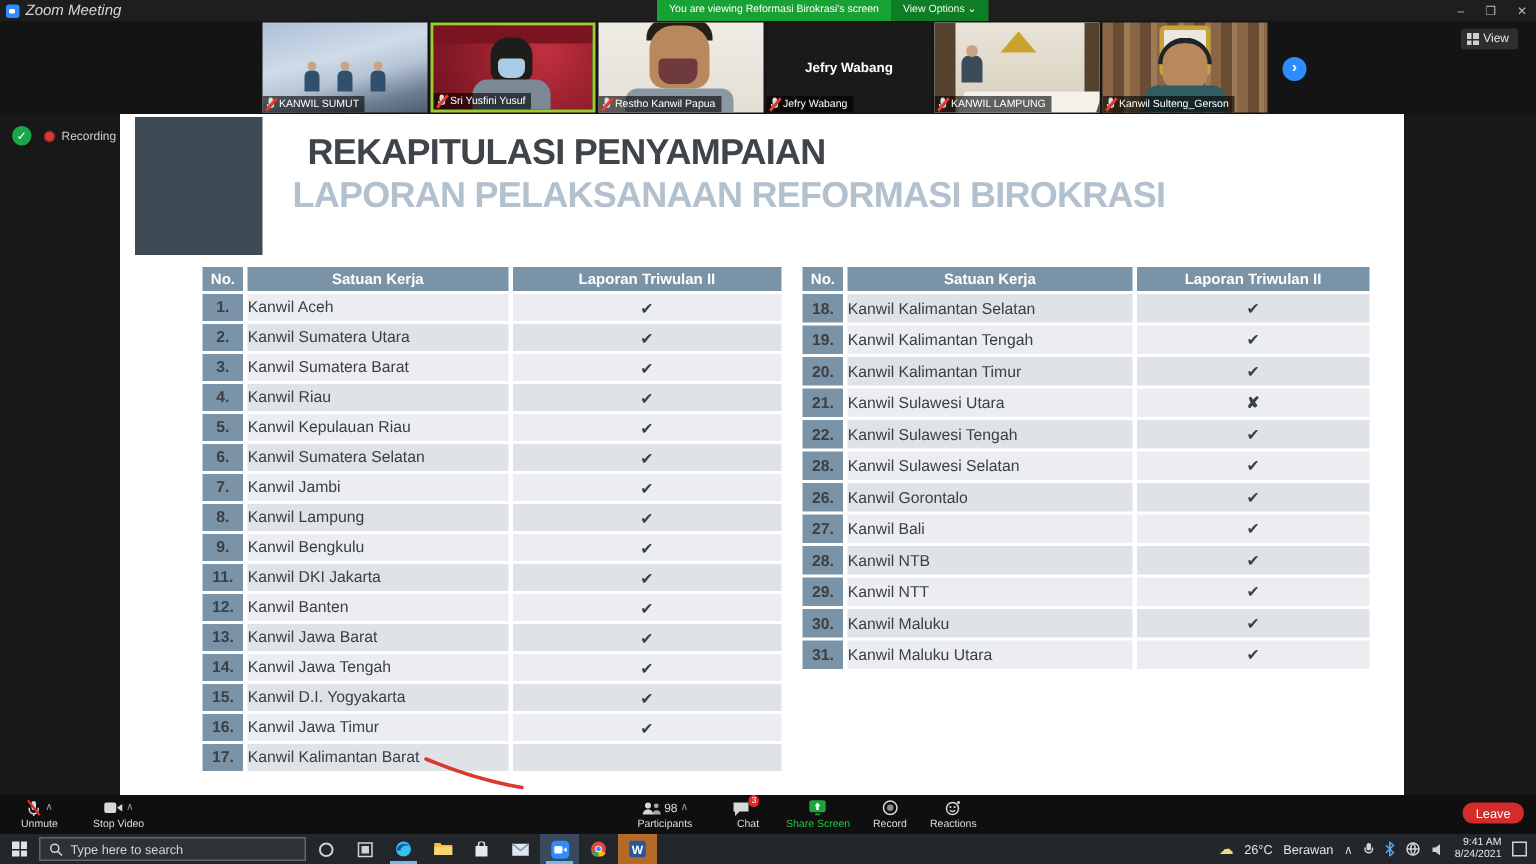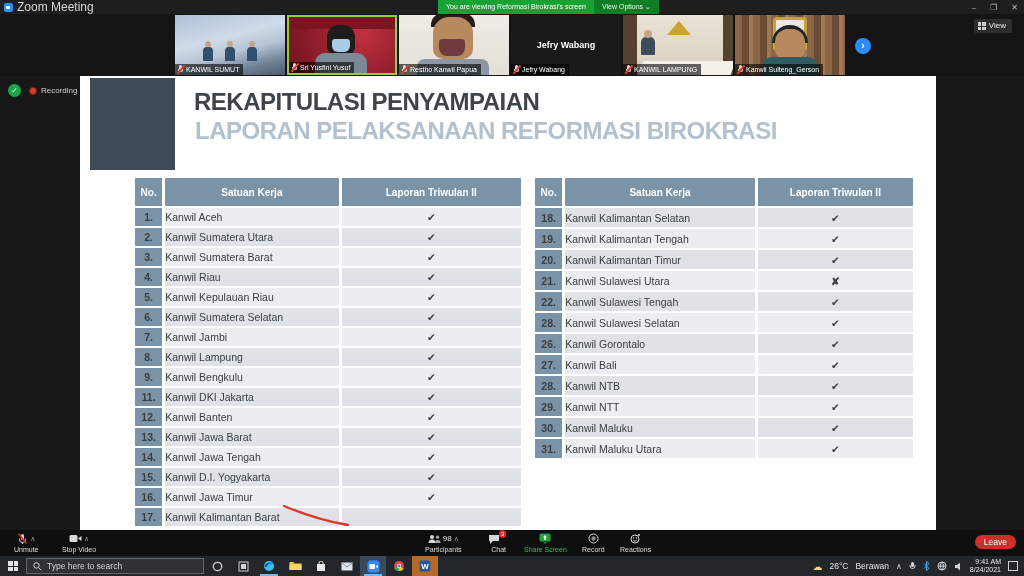--- a/index.html
+++ b/index.html
@@ -4,21 +4,21 @@
 <style>
   * { margin:0; padding:0; box-sizing:border-box; }
   html,body { width:1024px; height:576px; overflow:hidden; }
   body { font-family:"Liberation Sans", sans-serif; background:#000; cursor:default; position:relative; }
   .stage { position:absolute; top:0; left:0; width:1024px; height:576px; }
 
   
   .titlebar { position:absolute; top:0; left:0; width:1024px; height:14px; background:#1e1e1e; display:flex; align-items:center; }
   .titlebar .appicon { width:9px; height:9px; margin:0 4px 0 4px; border-radius:2px; background:#2d8cff; position:relative; }
   .titlebar .appicon::after{ content:""; position:absolute; left:2px; top:3px; width:4px; height:3px; background:#fff; border-radius:1px;}
-  .titlebar .apptitle { color:#d6d6d6; font-size:12px; }
+  .titlebar .apptitle { color:#d6d6d6; font-size:10px;font-style:italic; }
   .banner { position:absolute; left:438px; top:0; height:14px; display:flex; }
   .banner .msg { background:#18a234; color:#fff; font-size:7px; line-height:14px; padding:0 8px; }
   .banner .opts { background:#0e7d26; color:#eafbe9; font-size:7px; line-height:14px; padding:0 8px; }
   .wincontrols { position:absolute; right:6px; top:0; height:14px; display:flex; gap:14px; align-items:center; color:#bbb; font-size:8px; }
 
   
   .strip { position:absolute; top:14px; left:0; width:1024px; height:62px; background:#141414; }
   .thumb { position:absolute; top:1px; height:60px; width:110px; overflow:hidden; background:#222; }
   .thumb .tag { position:absolute; left:0; bottom:0; max-width:100%; display:flex; align-items:center; gap:2px; background:rgba(0,0,0,.6); color:#fff; font-size:7px; padding:1px 4px 1px 2px; white-space:nowrap; }
   .micoff { width:7px; height:9px; position:relative; flex:0 0 auto;}
@@ -58,25 +58,25 @@
   .grid-ic span{ background:#cfcfcf; }
 
   
   .main { position:absolute; top:76px; left:0; width:1024px; height:454px; background:#181818; }
   .recwrap { position:absolute; left:8px; top:8px; display:flex; align-items:center; gap:8px; }
   .shield { width:13px; height:13px; border-radius:50%; background:#1ca64a; color:#fff; font-size:8px; line-height:13px; text-align:center; }
   .recind { display:flex; align-items:center; gap:4px; color:#cfcfcf; font-size:8px; }
   .recdot { width:8px; height:8px; border-radius:50%; background:#d83b30; border:1.5px solid #7e2620; }
   .slide { position:absolute; left:80px; top:0; width:856px; height:454px; background:#fff; overflow:hidden; }
   .slate-block { position:absolute; left:10px; top:2px; width:85px; height:92px; background:#3e4a54; }
-  .title1 { position:absolute; left:114px; top:12px; font-size:24px; font-weight:bold; letter-spacing:-0.5px; color:#3f444a; }
+  .title1 { position:absolute; left:125px; top:12px; font-size:24px; font-weight:bold; letter-spacing:-0.5px; color:#3f444a; }
   .title2 { position:absolute; left:115px; top:41px; font-size:24px; font-weight:bold; letter-spacing:-0.5px; color:#b2c1cd; }
 
   table.rekap { border-collapse:separate; border-spacing:3px 2px; position:absolute; top:100px; table-layout:fixed; }
-  table.rekap th { background:#7b93a6; color:#fff; font-size:10px; font-weight:bold; height:28px; padding:0; }
+  table.rekap th { background:#7b93a6; color:#fff; font-size:10px; font-weight:bold; height:16px; padding:0; }
   table.rekap td { height:18px; padding:0; font-size:10.5px; color:#3a4045; }
   table.left-t { left:52px; width:392px; }
   table.right-t { left:452px; width:384px; }
   table.right-t td { height:19px; }
   td.no-cell { background:#7b93a6; color:#fff; font-size:9.5px; font-weight:bold; text-align:center; }
   td.name-cell { padding-left:7px; }
   td.st-cell { text-align:center; font-size:10px; }
   .st-check { color:#3a4045; }
   .st-cross { color:#c00000; font-weight:bold; }
   table.rekap tbody tr:nth-child(odd) td.name-cell, table.rekap tbody tr:nth-child(odd) td.st-cell { background:#ebedf0; }

